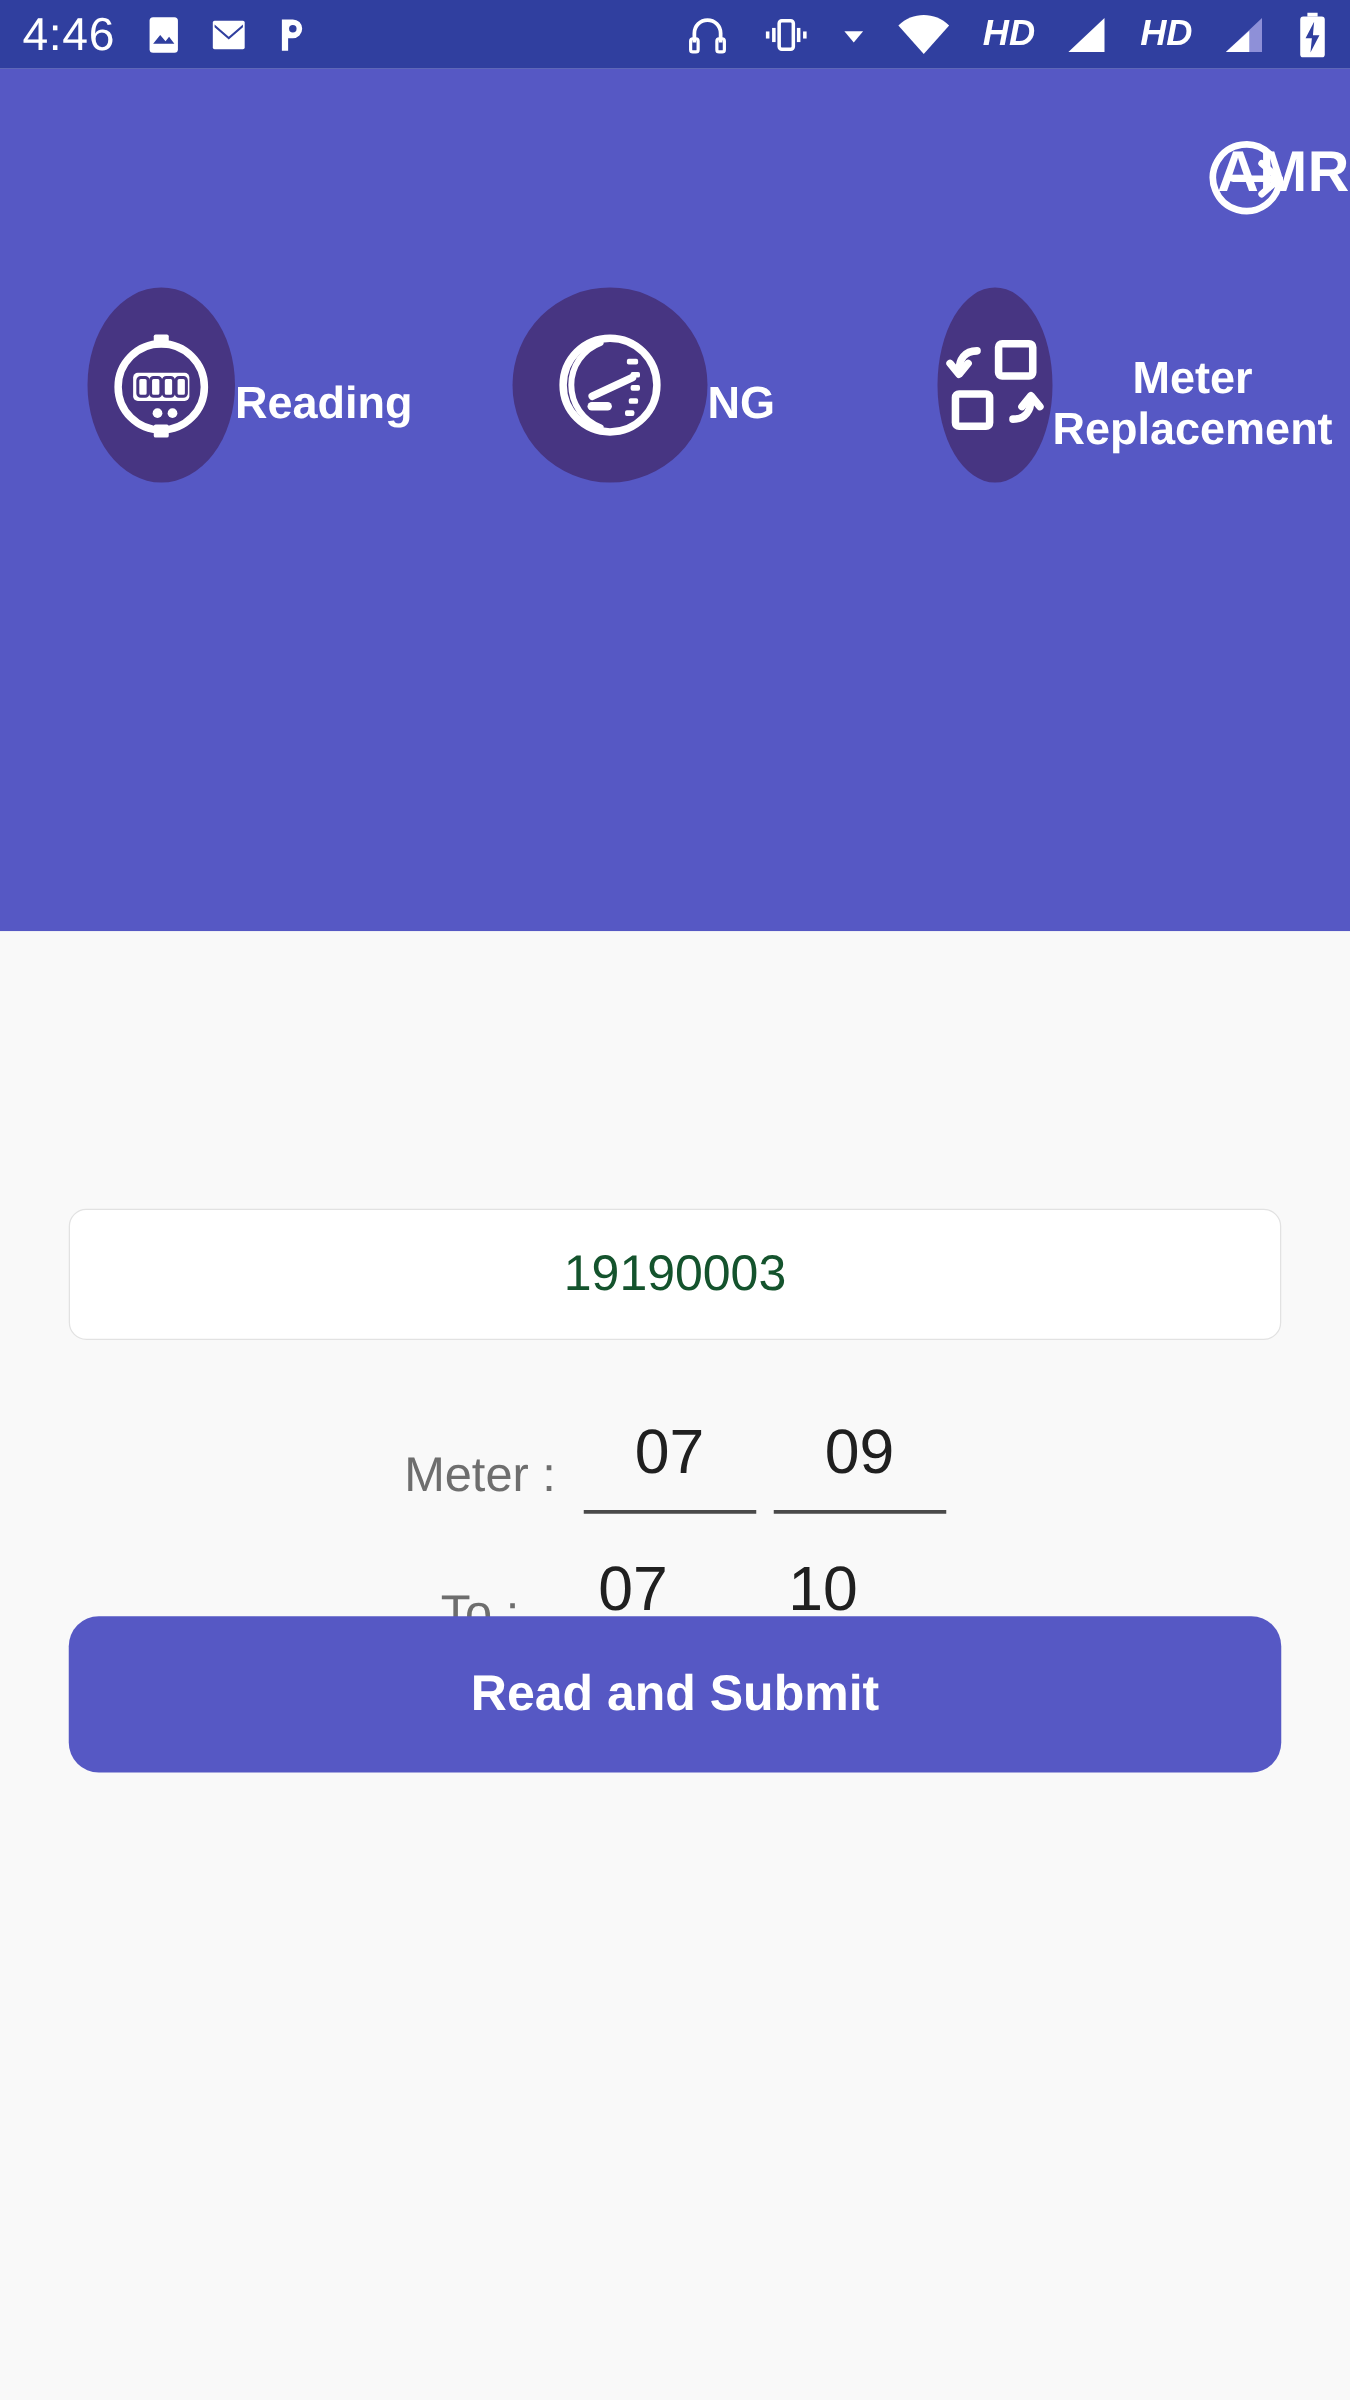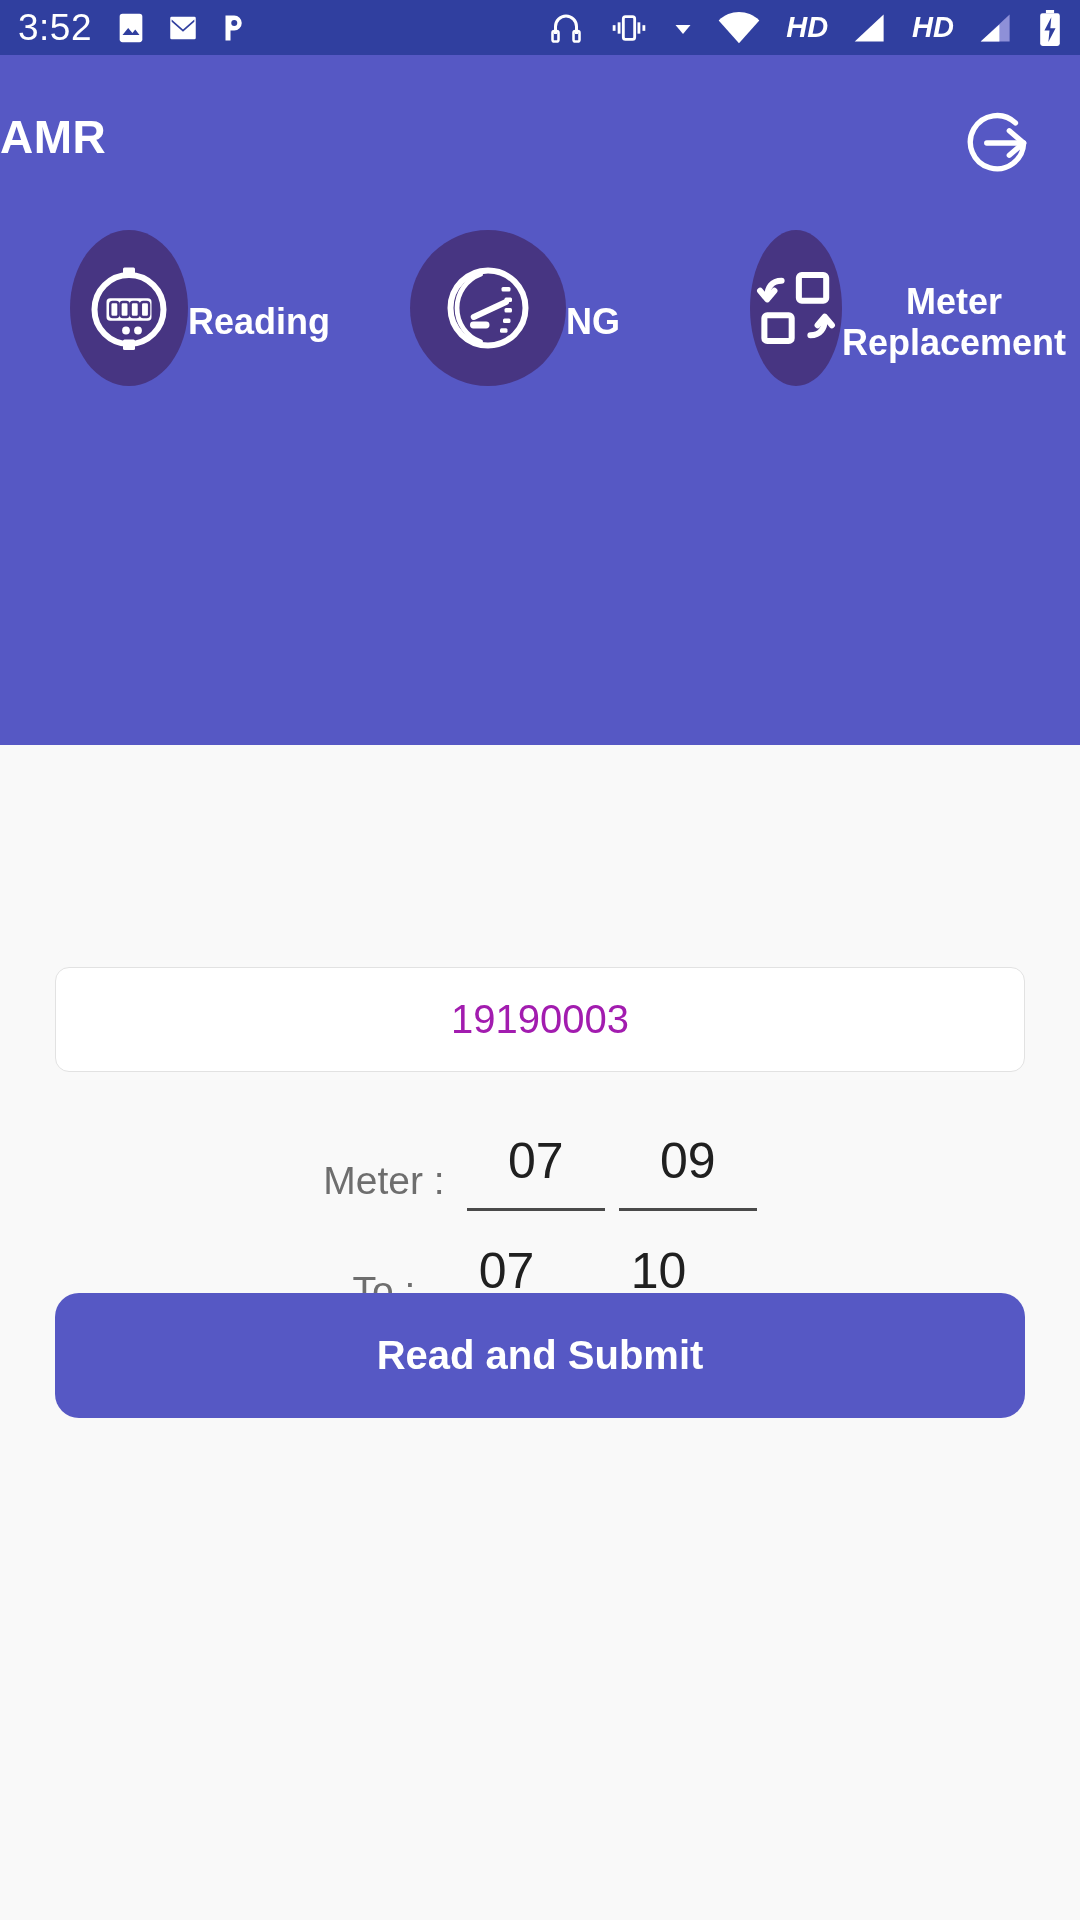--- a/index.html
+++ b/index.html
@@ -34,21 +34,21 @@
 
   
   #header {
     width:100%; height:690px;
     background:#5658C4;
     position:relative;
   }
   #app-title {
     position:absolute;
     top:55px; left:0; right:0;
-    text-align:left;
+    text-align:right;
     color:#ffffff;
     font-size:46px;
     font-weight:700;
     letter-spacing:0.5px;
   }
   #logout-button {
     position:absolute;
     top:47px; right:42px;
     width:82px; height:82px;
     cursor:pointer;
@@ -94,21 +94,21 @@
 
   #meter-id-input {
     position:absolute;
     top:222px; left:55px;
     width:970px; height:105px;
     background:#ffffff;
     border:1.5px solid #e2e2e2;
     border-radius:14px;
     display:flex; align-items:center; justify-content:center;
     font-size:40px;
-    color:#a21caf;
+    color:#14532d;
     cursor:text;
   }
 
   .date-row {
     position:absolute;
     left:0; width:100%;
     display:flex; align-items:flex-end; justify-content:center;
   }
   #from-row { top:390px; }
   #to-row   { top:500px; }
@@ -144,21 +144,21 @@
     font-weight:700;
     font-family:"Liberation Sans", sans-serif;
     cursor:pointer;
     display:flex; align-items:center; justify-content:center;
   }
 </style>
 </head>
 <body>
 
 <div id="status-bar">
-  <div id="status-clock">3:52</div>
+  <div id="status-clock">4:46</div>
 
   <div class="status-left-icons">
     <span class="sb-ico">
       <svg width="34" height="36" viewBox="0 0 24 24">
           <rect x="4" y="2" width="16" height="20" rx="2" fill="#fff"></rect>
           <path d="M6 17l4-5 3 3.5 2-2.5 3 4z" fill="#303F9F"></path>
         </svg>
     </span>
     <span class="sb-ico">
       <svg width="34" height="36" viewBox="0 0 24 24">

